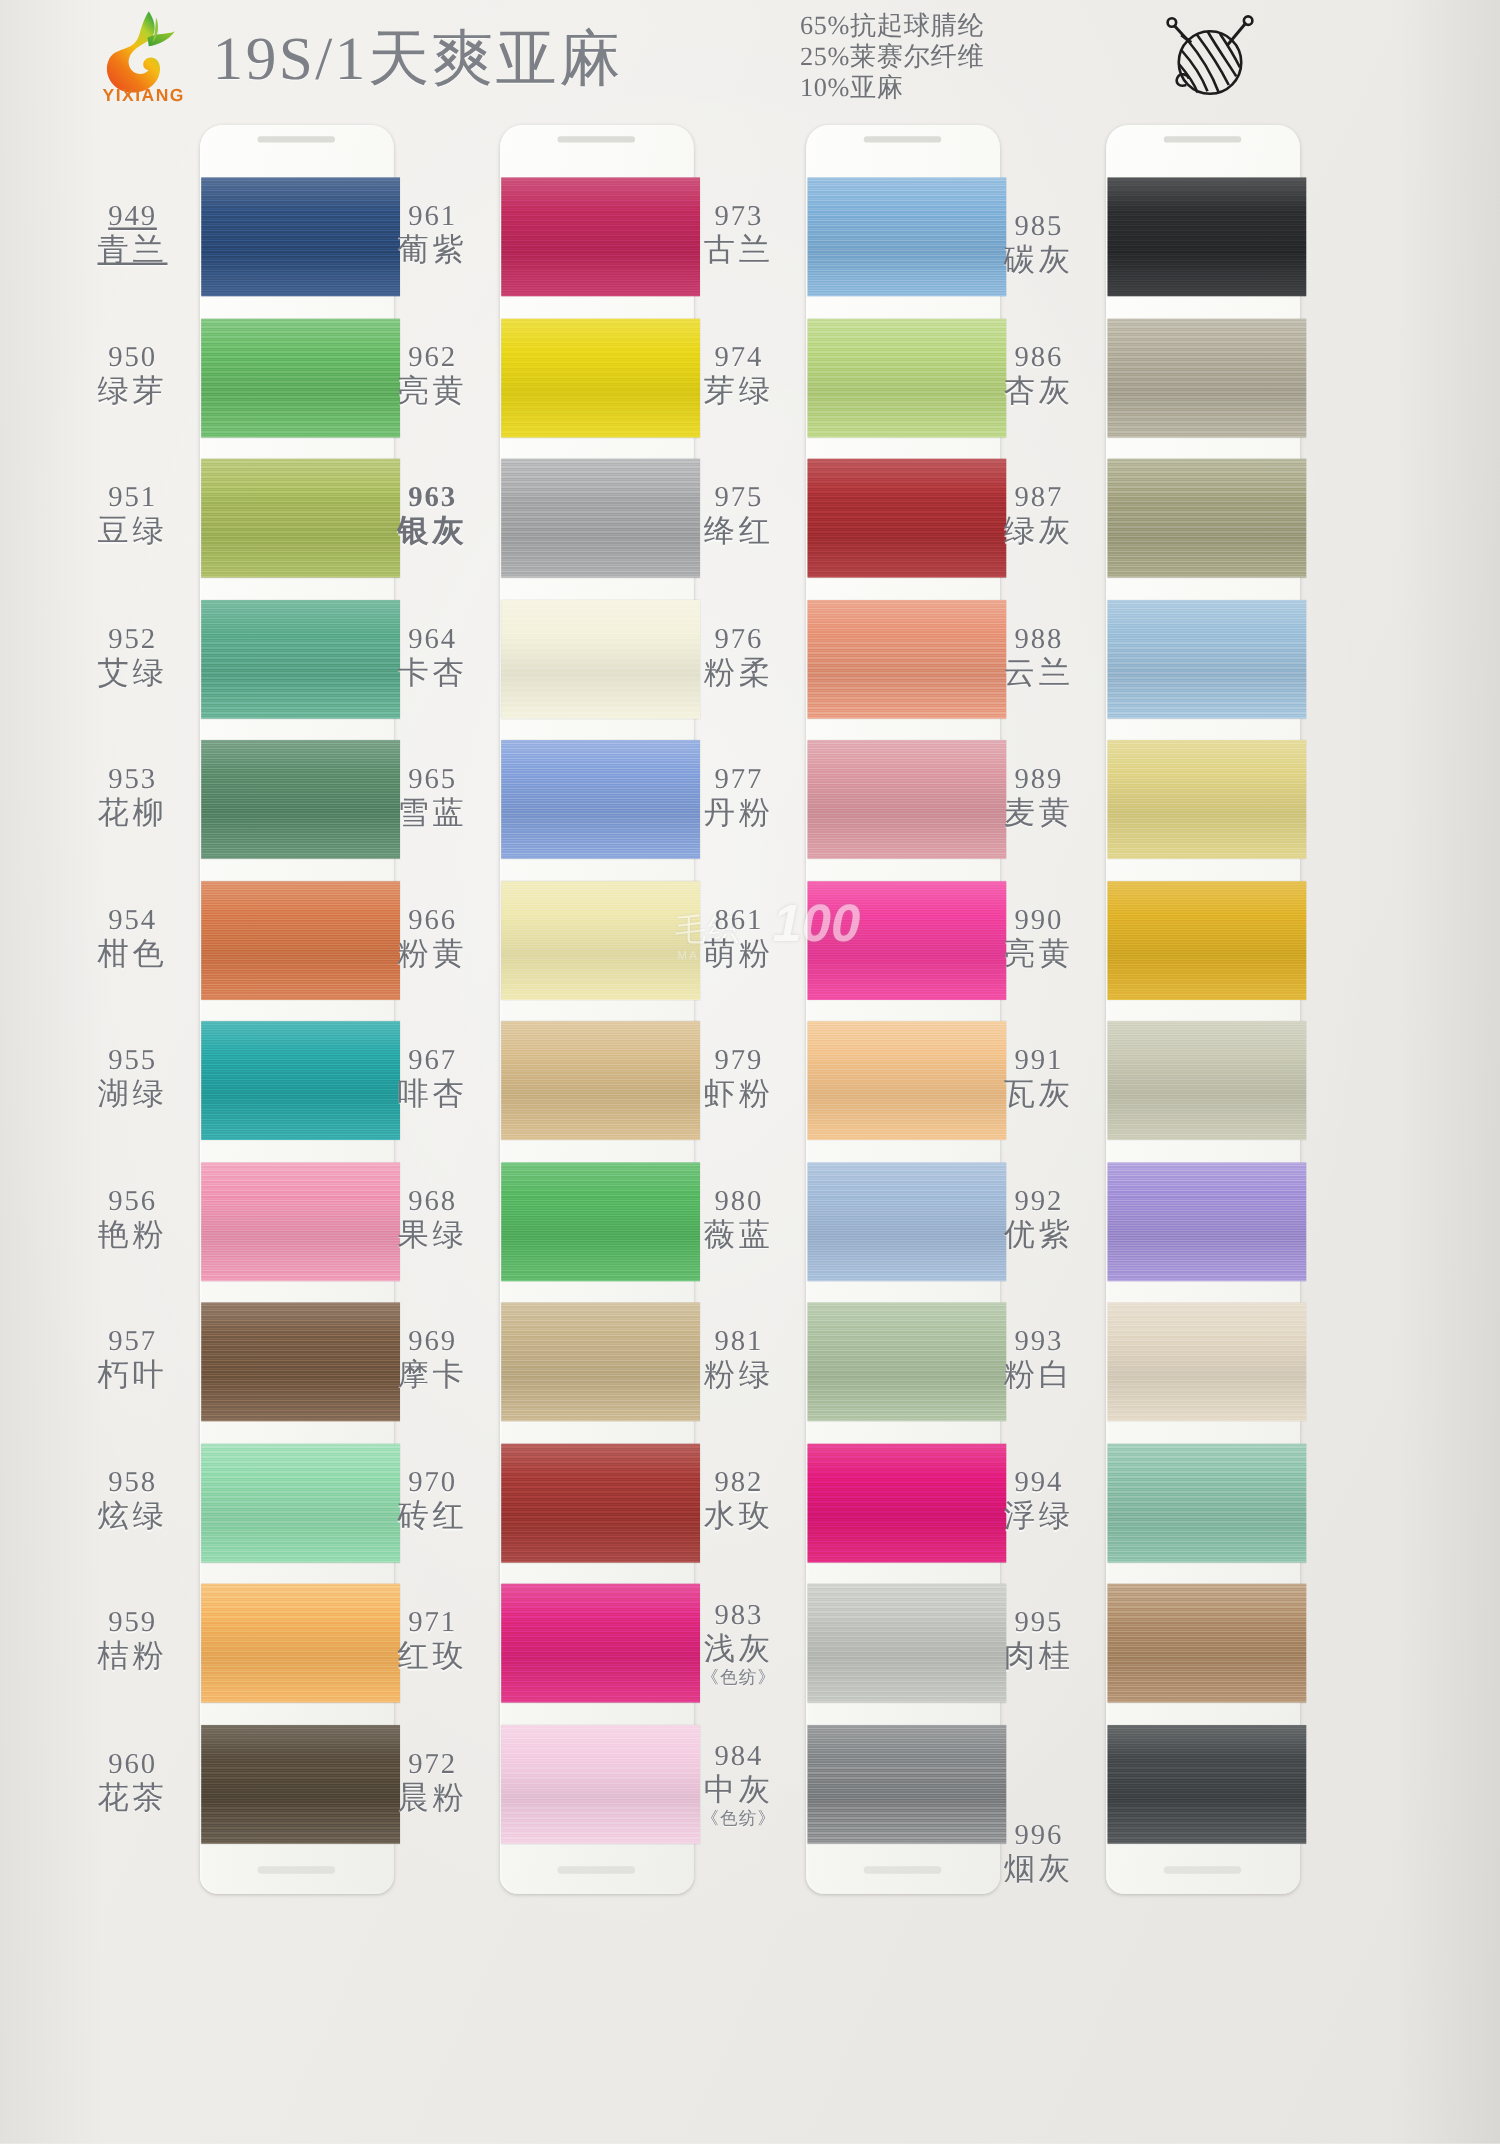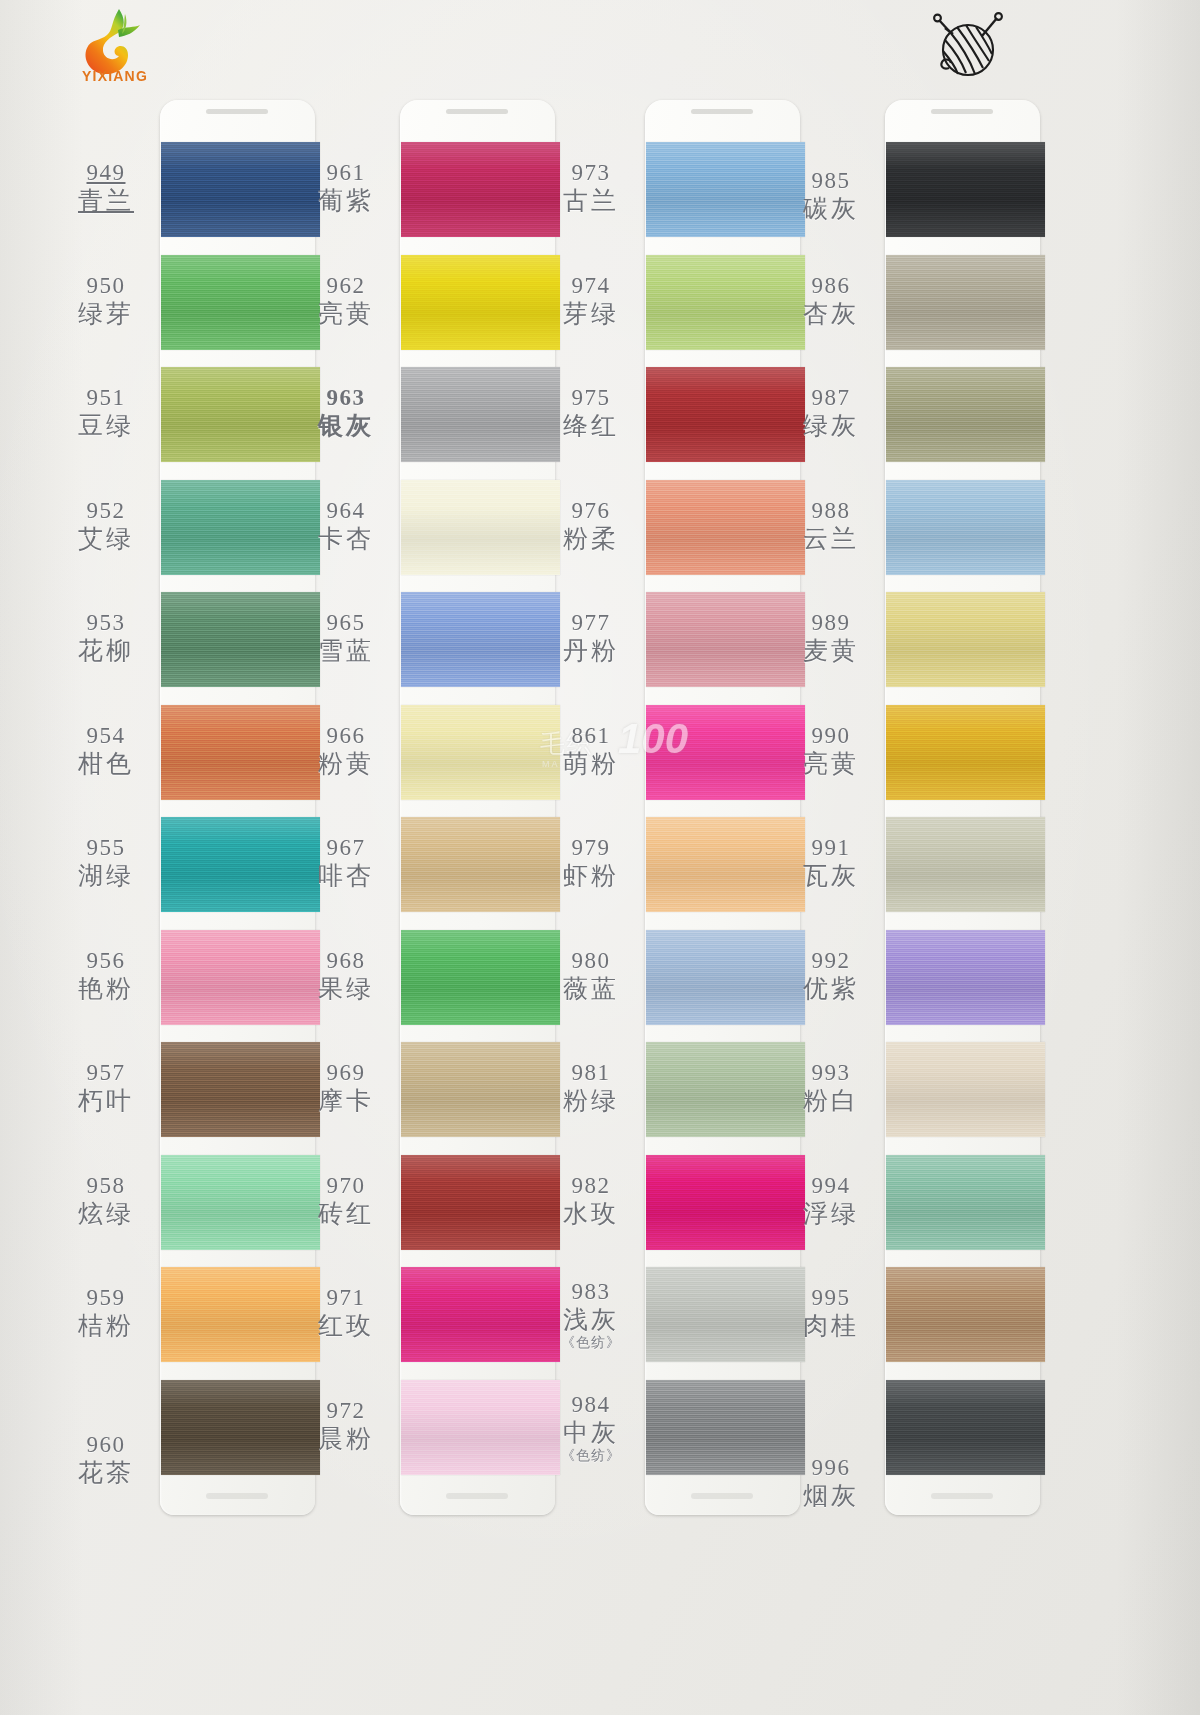--- a/index.html
+++ b/index.html
@@ -122,21 +122,27 @@
           <stop offset="100%" stop-color="#9dc928"></stop>
         </linearGradient>
       </defs>
       <path d="M41 3 C33 16 35 24 29 29 C22 35 13 33 9 42 C4 53 12 67 26 68 C40 69 50 60 50 49 C50 40 42 38 38 42 C35 45 37 50 41 50 C36 56 26 53 25 45 C24 36 33 31 40 27 C48 22 47 12 41 3 Z" fill="url(#gflame)"></path>
       <path d="M40 24 C48 20 56 22 62 19 C56 27 48 30 41 31 Z" fill="url(#gleaf)"></path>
       <path d="M47 8 C50 16 48 24 44 28 C47 18 46 13 47 8 Z" fill="#8dc63f"></path>
     </svg>
   </div>
   <div class="logo-word">YIXIANG</div>
 
-
+  <div class="title">19S/1天爽亚麻</div>
+
+  <div class="composition">
+    <div>65%抗起球腈纶</div>
+    <div>25%莱赛尔纤维</div>
+    <div>10%亚麻</div>
+  </div>
 
   <div class="yarnball">
     <svg viewBox="0 0 86 80" width="86" height="80">
       <g fill="none" stroke="#1d1d1d" stroke-width="2.1">
         <circle cx="43" cy="44" r="25"></circle>
         <path d="M25 26 C35 38 44 52 50 68"></path>
         <path d="M32 21 C41 33 51 48 58 62"></path>
         <path d="M41 19 C48 31 57 44 64 55"></path>
         <path d="M51 21 C57 30 63 40 67 48"></path>
         <path d="M20 34 C28 43 36 54 41 67"></path>
@@ -407,21 +413,21 @@
       <div class="name">朽叶</div>
     </div>
     <div class="lbl" style="top: 1072.5px;">
       <div class="code">958</div>
       <div class="name">炫绿</div>
     </div>
     <div class="lbl" style="top: 1185px;">
       <div class="code">959</div>
       <div class="name">桔粉</div>
     </div>
-    <div class="lbl" style="top: 1297.5px; margin-top: 34px;">
+    <div class="lbl" style="top: 1297.5px;">
       <div class="code">960</div>
       <div class="name">花茶</div>
     </div>
   </div>
 <div class="labels" style="position: absolute; left: 292px; top: 100px;">
     <div class="lbl" style="top: 60px;">
       <div class="code">961</div>
       <div class="name">葡紫</div>
     </div>
     <div class="lbl" style="top: 172.5px;">

